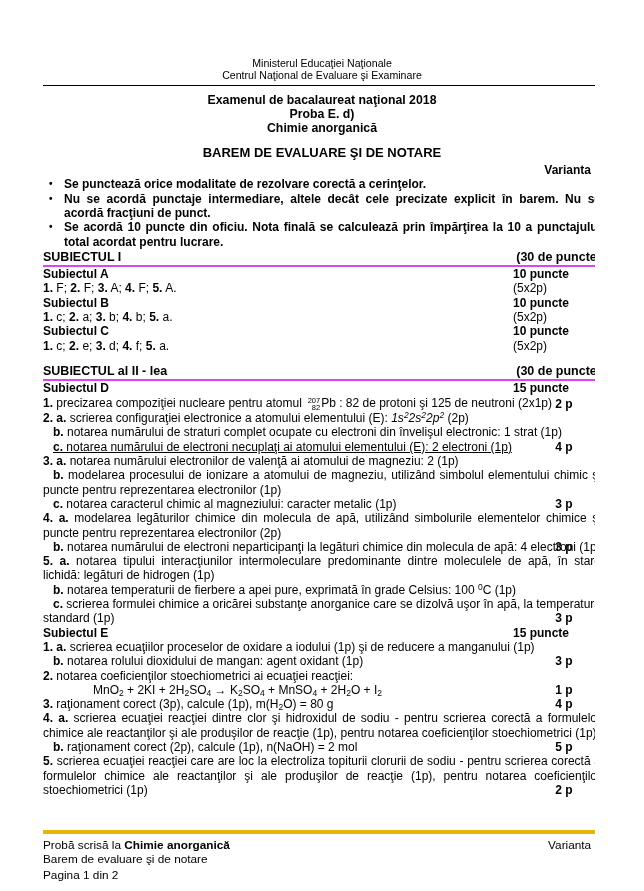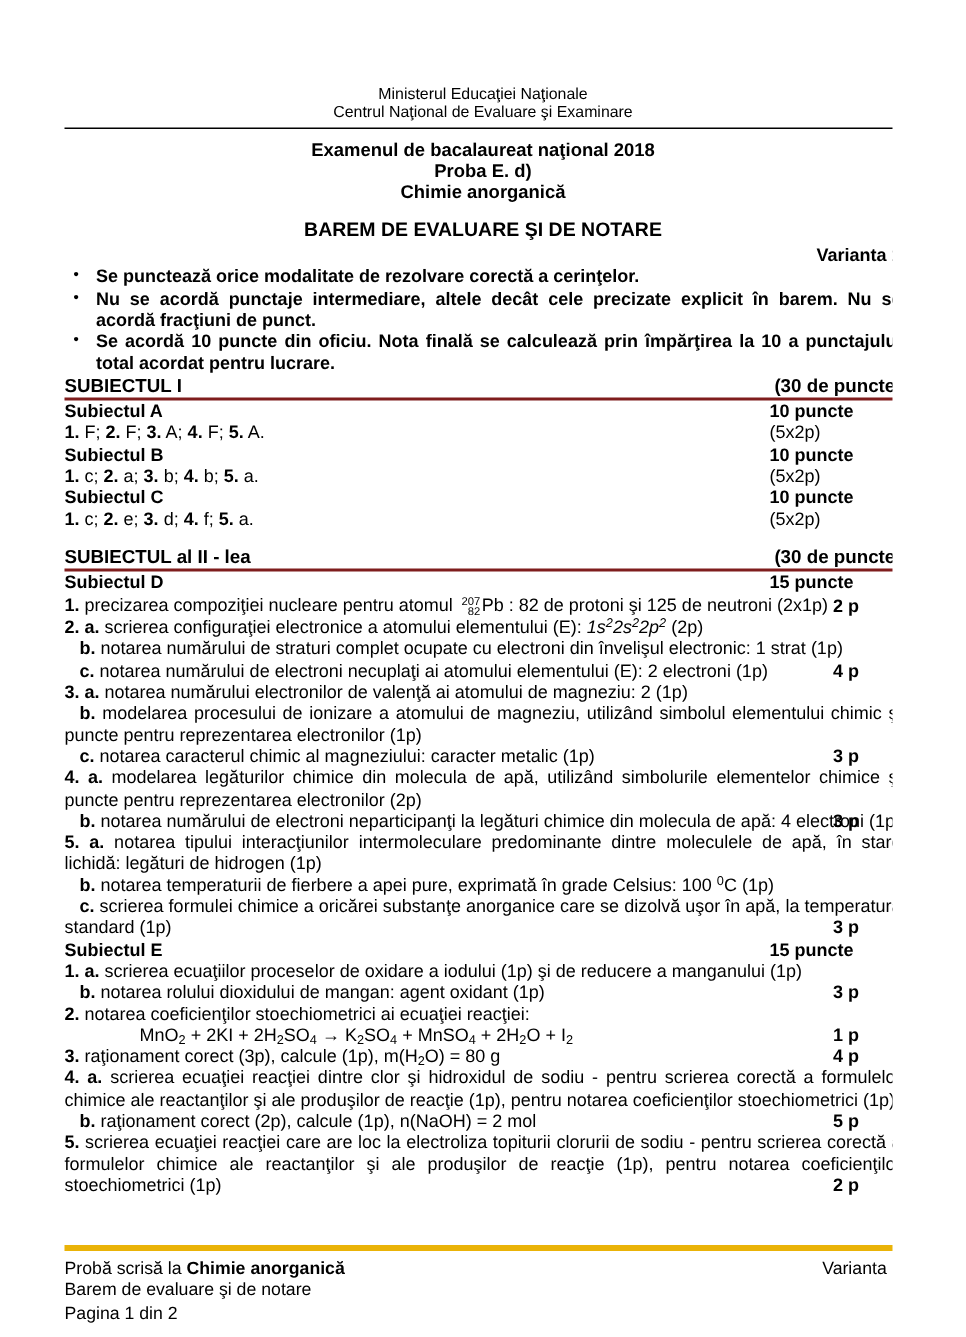--- a/index.html
+++ b/index.html
@@ -16,21 +16,21 @@
   .hdr-small{text-align:center;font-size:10.6px;line-height:12.4px;}
   .hdr-rule{border-bottom:1px solid #000;margin-top:3px;}
   .titles{text-align:center;font-weight:bold;font-size:12.3px;line-height:14px;margin-top:7px;}
   .barem-title{text-align:center;font-weight:bold;font-size:13px;margin-top:11px;}
   .variant{text-align:right;font-weight:bold;margin-top:3px;}
   .notes{font-weight:bold;}
   .note{position:relative;padding-left:21px;text-align:justify;}
   .note::before{content:"\2022";position:absolute;left:6px;top:0;font-size:10px;}
   .sec{margin-top:1px;}
   .sec.gap{margin-top:11px;}
-  .sec-head{display:flex;justify-content:space-between;font-weight:bold;font-size:12.5px;border-bottom:2px solid #7f1d1d;padding-bottom:1px;}
+  .sec-head{display:flex;justify-content:space-between;font-weight:bold;font-size:12.5px;border-bottom:2px solid #d946ef;padding-bottom:1px;}
   .row{position:relative;}
   .row.just{text-align:justify;}
   .pts{position:absolute;right:0;bottom:0;width:88px;}
   .pts.left{text-align:left;}
   .pts.ctr{text-align:center;padding-left:14px;box-sizing:border-box;}
   .pts.b{font-weight:bold;}
   .b{font-weight:bold;}
   .i{font-style:italic;}
   .sp{font-size:8.5px;line-height:0;vertical-align:4px;}
   .sb{font-size:8.5px;line-height:0;vertical-align:-2px;}
@@ -80,21 +80,21 @@
         </div>
         <div class="sec gap">
           <div class="sec-head">
             <span>SUBIECTUL al II - lea</span>
             <span>(30 de puncte)</span>
           </div>
           <div class="row"><span class="b">Subiectul D</span><span class="pts left b" style="text-indent: 0px;">15 puncte</span></div>
           <div class="row"><span class="b">1.</span><span> precizarea compoziţiei nucleare pentru atomul </span><span class="iso"><div>207</div><div>82</div></span><span>Pb : 82 de protoni şi 125 de neutroni (2x1p)</span><span class="pts ctr b" style="text-indent: 0px;">2 p</span></div>
           <div class="row"><span class="b">2. a.</span><span> scrierea configuraţiei electronice a atomului elementului (E): </span><span class="i">1s</span><span class="i sp">2</span><span class="i">2s</span><span class="i sp">2</span><span class="i">2p</span><span class="i sp">2</span><span> (2p)</span></div>
           <div class="row" style="text-indent: 10px;"><span class="b">b.</span><span> notarea numărului de straturi complet ocupate cu electroni din învelişul electronic: 1 strat (1p)</span></div>
-          <div class="row" style="text-indent: 10px;"><span class="b">c.</span><span> notarea numărului de electroni necuplaţi ai atomului elementului (E): 2 electroni (1p)</span><span class="pts ctr b" style="text-indent: 0px;">4 p</span></div>
+          <div class="row" style="text-indent: 10px; text-decoration: underline;"><span class="b">c.</span><span> notarea numărului de electroni necuplaţi ai atomului elementului (E): 2 electroni (1p)</span><span class="pts ctr b" style="text-indent: 0px;">4 p</span></div>
           <div class="row"><span class="b">3. a.</span><span> notarea numărului electronilor de valenţă ai atomului de magneziu: 2 (1p)</span></div>
           <div class="row just" style="text-indent: 10px;"><span class="b">b.</span><span> modelarea procesului de ionizare a atomului de magneziu, utilizând simbolul elementului chimic şi puncte pentru reprezentarea electronilor (1p)</span></div>
           <div class="row" style="text-indent: 10px;"><span class="b">c.</span><span> notarea caracterul chimic al magneziului: caracter metalic (1p)</span><span class="pts ctr b" style="text-indent: 0px;">3 p</span></div>
           <div class="row just"><span class="b">4. a.</span><span> modelarea legăturilor chimice din molecula de apă, utilizând simbolurile elementelor chimice şi puncte pentru reprezentarea electronilor (2p)</span></div>
           <div class="row" style="text-indent: 10px;"><span class="b">b.</span><span> notarea numărului de electroni neparticipanţi la legături chimice din molecula de apă: 4 electroni  (1p)</span><span class="pts ctr b" style="text-indent: 0px;">3 p</span></div>
           <div class="row just"><span class="b">5. a.</span><span> notarea tipului interacţiunilor intermoleculare predominante dintre moleculele de apă, în stare lichidă: legături de hidrogen (1p)</span></div>
           <div class="row" style="text-indent: 10px;"><span class="b">b.</span><span> notarea temperaturii de fierbere a apei pure, exprimată în grade Celsius: 100 </span><span class="sp">0</span><span>C (1p)</span></div>
           <div class="row just" style="text-indent: 10px;"><span class="b">c.</span><span> scrierea formulei chimice a oricărei substanţe anorganice care se dizolvă uşor în apă, la temperatură standard (1p)</span><span class="pts ctr b" style="text-indent: 0px;">3 p</span></div>
           <div class="row"><span class="b">Subiectul E</span><span class="pts left b" style="text-indent: 0px;">15 puncte</span></div>
           <div class="row"><span class="b">1. a.</span><span> scrierea ecuaţiilor proceselor de oxidare a iodului (1p) şi de reducere a manganului (1p)</span></div>

